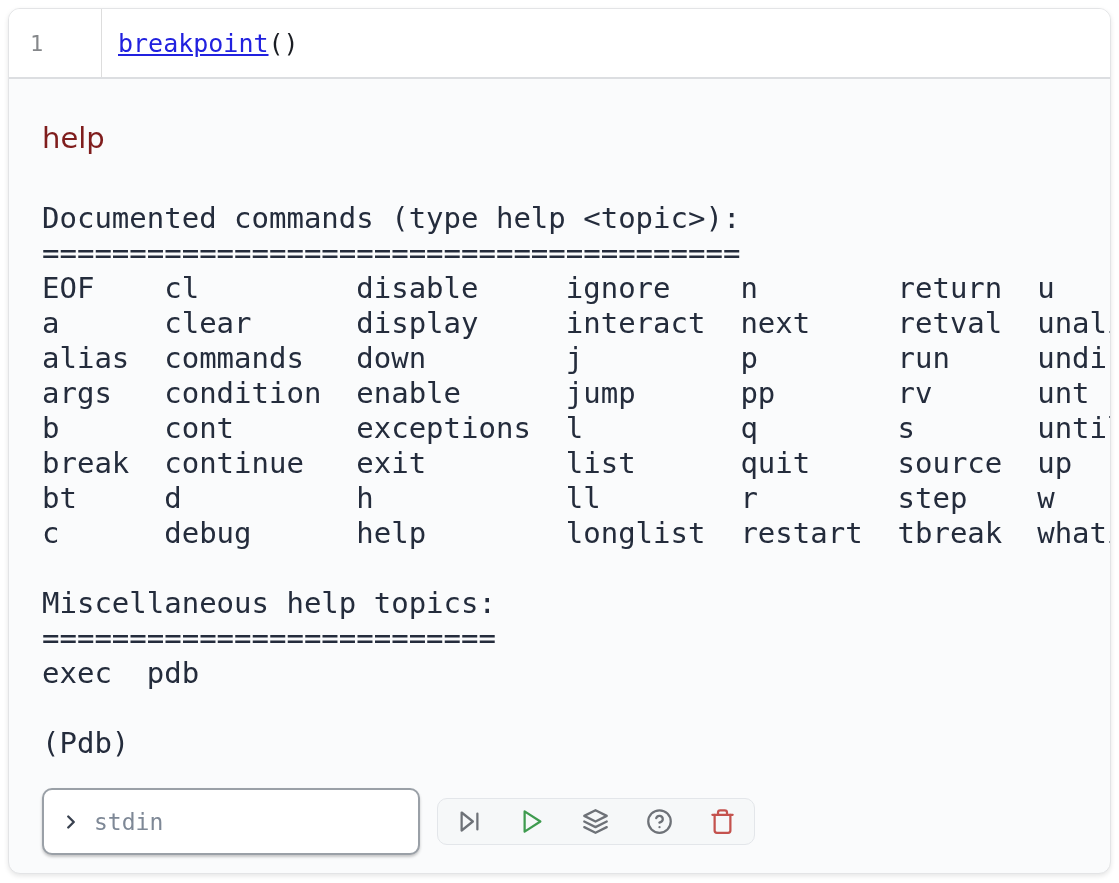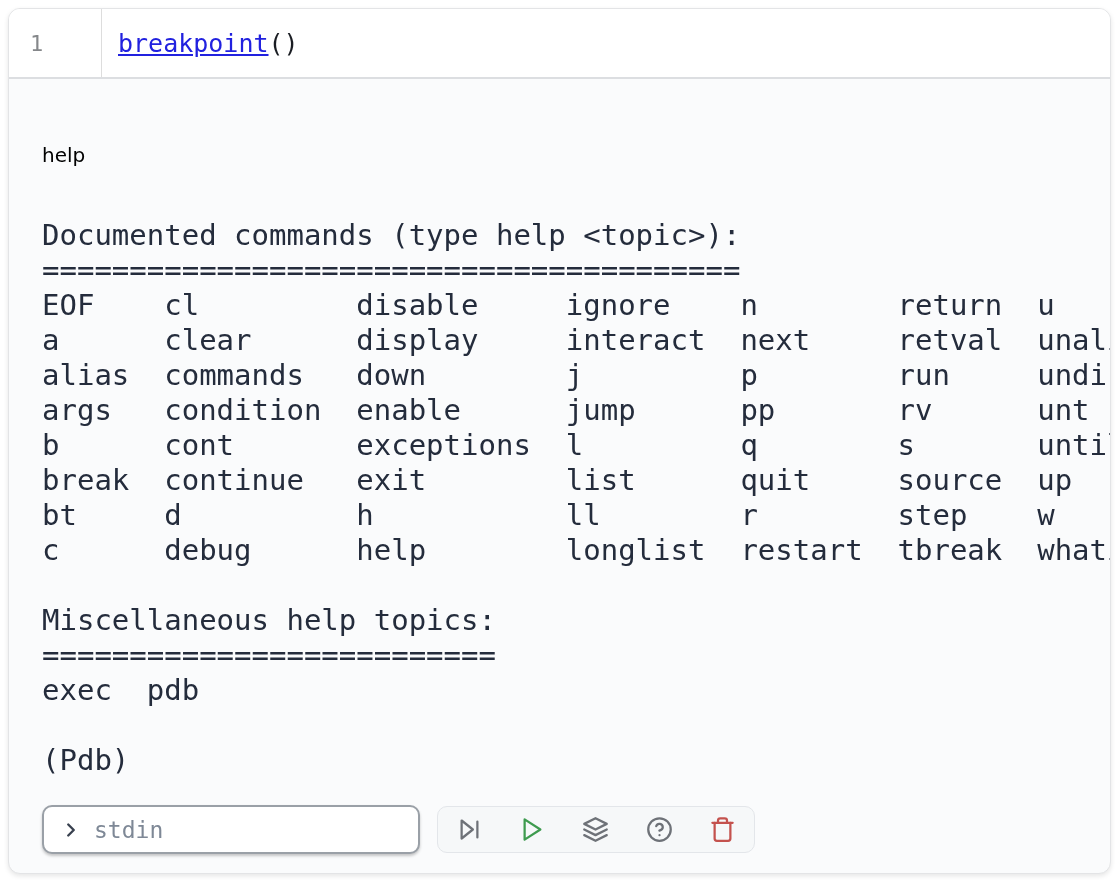--- a/index.html
+++ b/index.html
@@ -50,43 +50,42 @@
   }
   .tok-builtin { color: #2121df; text-decoration: underline; }
   .tok-punct   { color: #1a1d23; }
   
   .console {
     box-sizing: border-box;
     height: 796px;
     padding: 46px 20px 0 33px;
   }
   .echo {
-    font-size: 20px;
+    font-size: 29px;
     line-height: 26px;
-    color: #000000;
-    margin-top: 17px;
+    color: #7f1d1d;
   }
   .pdb-output {
     margin: 50px 0 0 0;
     font-family: "DejaVu Sans Mono", "Liberation Mono", monospace;
     font-size: 29px;
     line-height: 35px;
     color: #242c3c;
     white-space: pre;
   }
   
   .io-row {
     margin-top: 27px;
     display: flex;
     align-items: center;
     gap: 17px;
   }
   .stdin-box {
     width: 378px;
-    height: 49px;
+    height: 67px;
     box-sizing: border-box;
     background: #ffffff;
     border: 2px solid #9aa0a7;
     border-radius: 10px;
     box-shadow: 0 2px 3px rgba(0,0,0,0.22);
     display: flex;
     align-items: center;
     gap: 10px;
     padding: 0 12px 0 16px;
   }

